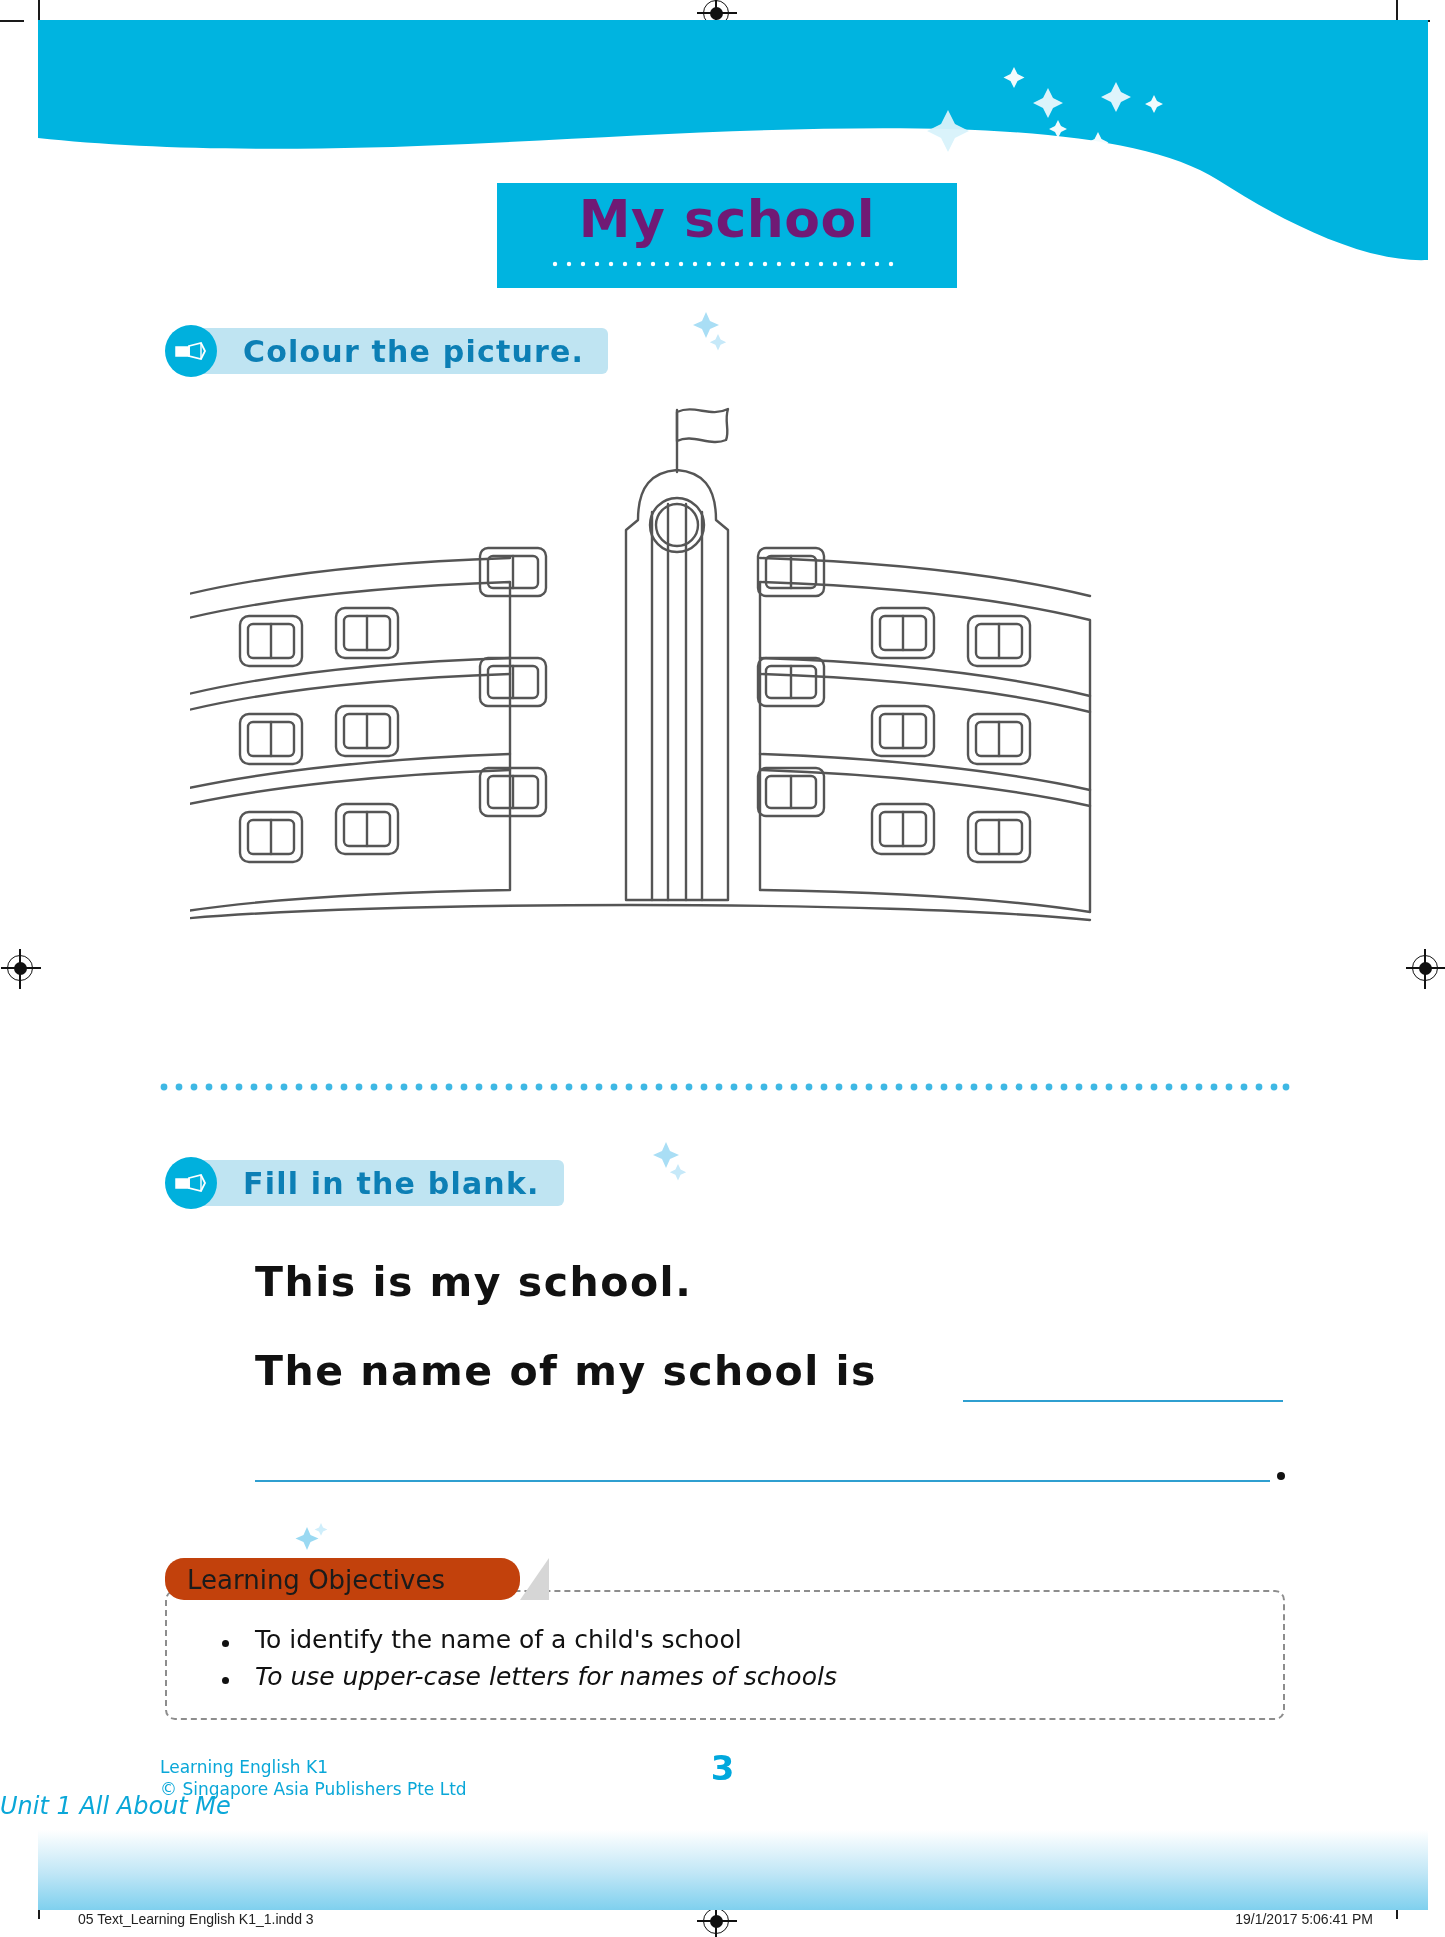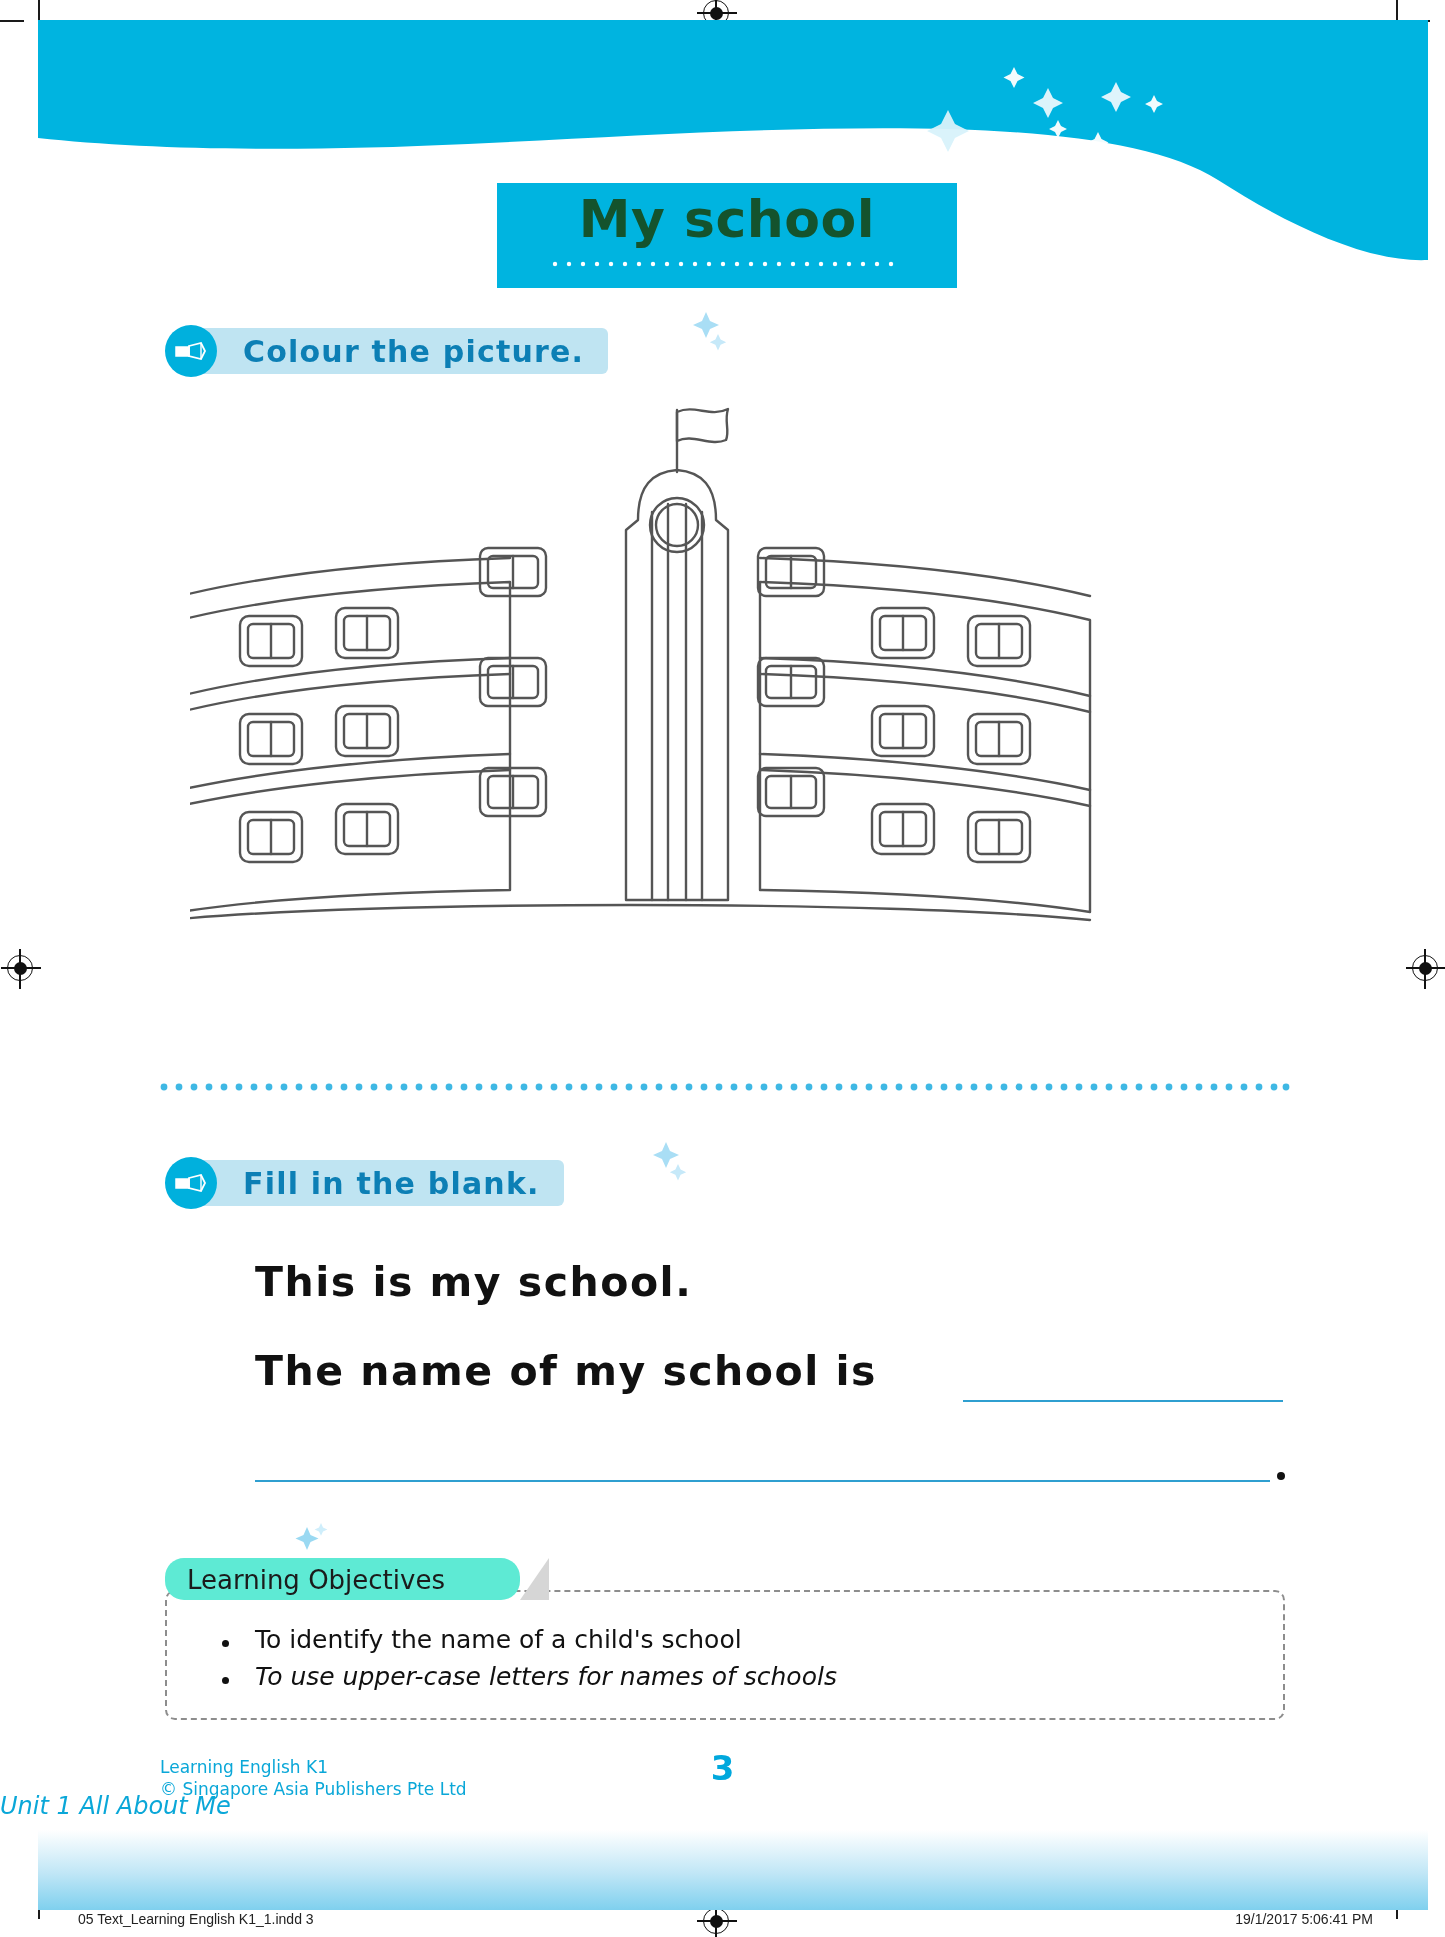--- a/index.html
+++ b/index.html
@@ -70,21 +70,21 @@
     top: 183px;
     width: 460px;
     height: 105px;
     background: #00b4e0;
   }
   #title-text {
     position: absolute;
     left: 0; top: 6px;
     width: 460px;
     text-align: center;
-    color: #14532d;
+    color: #701a75;
     font-family: "DejaVu Sans", sans-serif;
     font-weight: bold;
     font-size: 52px;
     letter-spacing: 0.5px;
   }
   #title-dots {
     position: absolute;
     left: 55px;
     top: 76px;
     width: 350px;
@@ -176,21 +176,21 @@
     border: 2px dashed #8d8d8d;
     border-radius: 10px;
     box-sizing: border-box;
   }
   #obj-tab {
     position: absolute;
     left: 165px;
     top: 1558px;
     width: 355px;
     height: 42px;
-    background: #5eead4;
+    background: #c2410c;
     border-top-left-radius: 8px;
     border-radius: 19px;
   }
   #obj-tab:after {
     content: "";
     position: absolute;
     right: -29px;
     top: 0;
     border-style: solid;
     border-width: 0 0 42px 29px;

